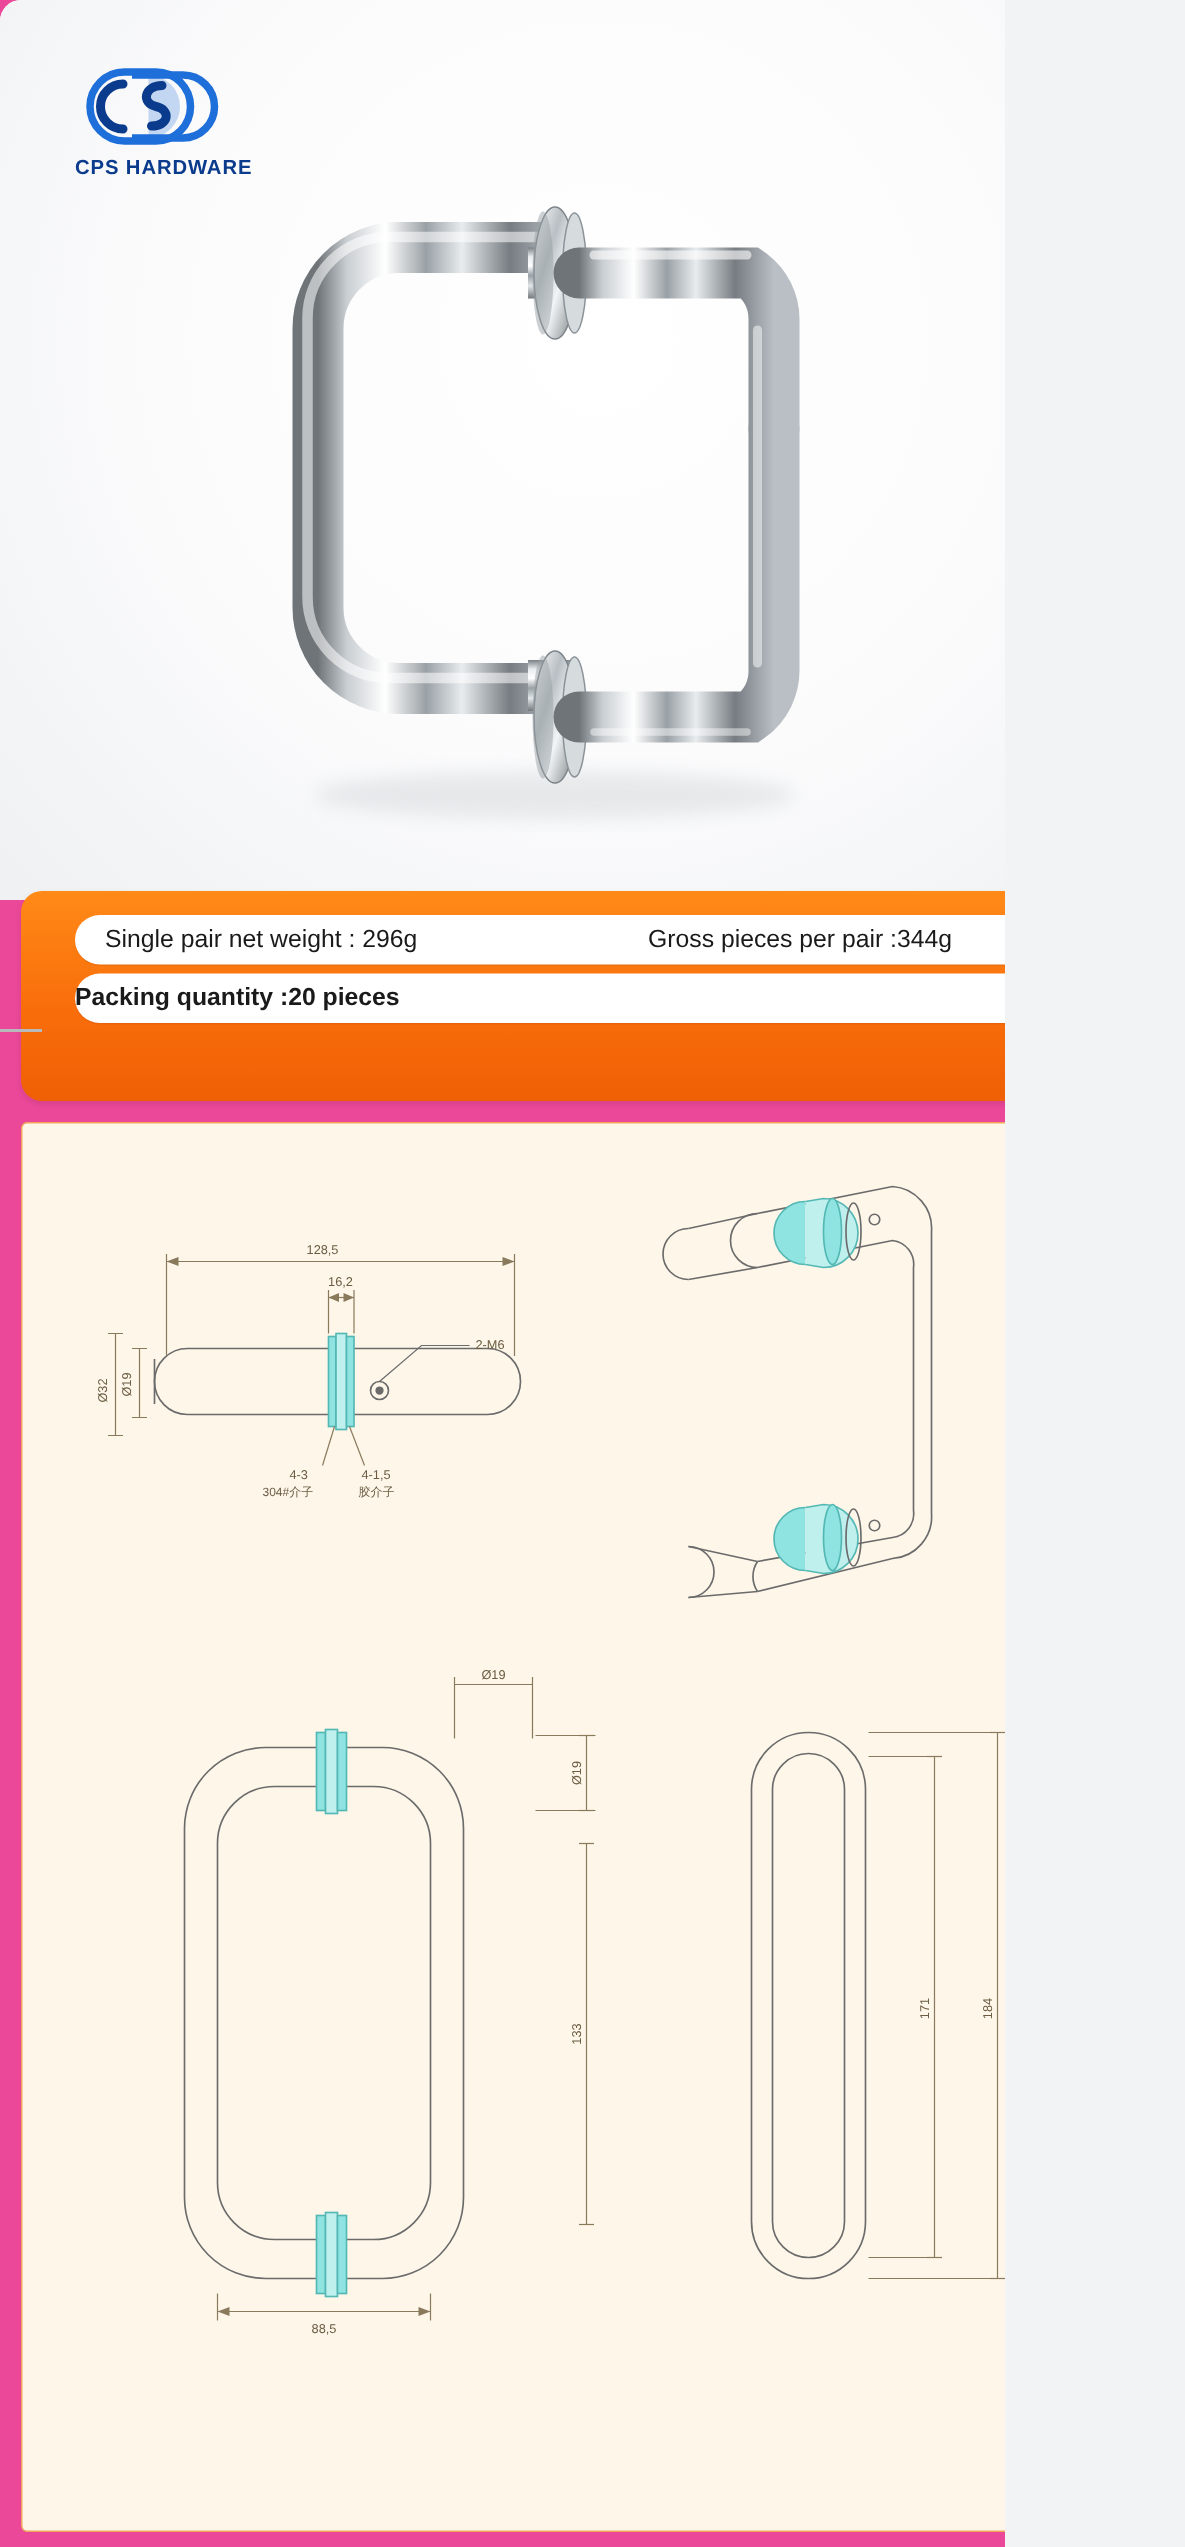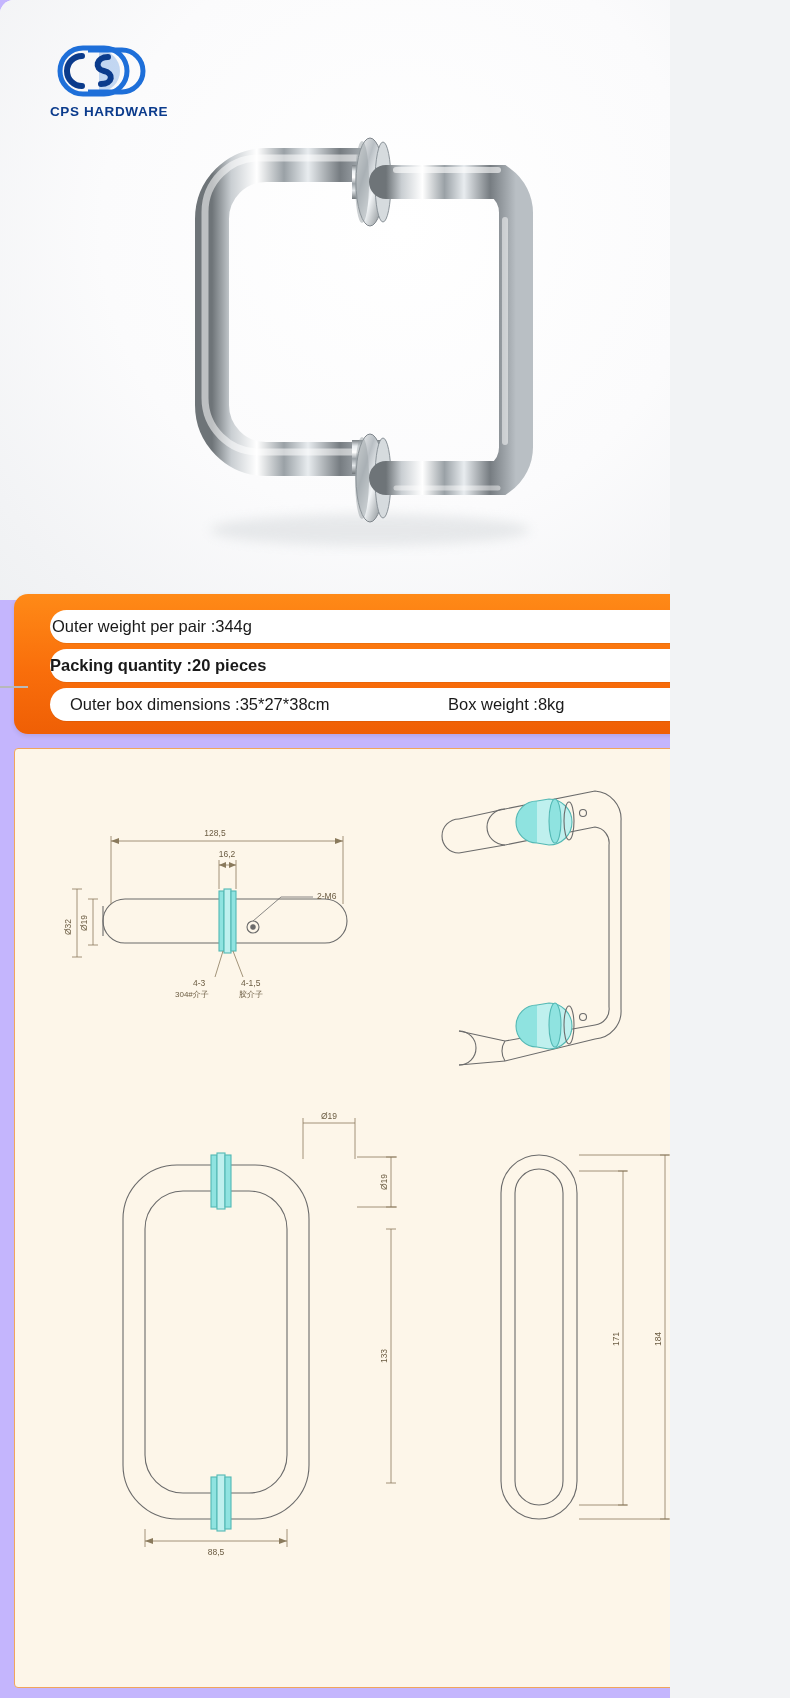--- a/index.html
+++ b/index.html
@@ -7,21 +7,21 @@
     width:790px;
     background:#f2f3f5;
     font-family:"Liberation Sans", sans-serif;
     -webkit-font-smoothing:antialiased;
   }
   .page{
     position:relative;
     width:670px;
     height:1698px;
     overflow:hidden;
-    background:#c4b5fd;
+    background:#ec4899;
   }
 
   
   .photo-panel{
     position:absolute;
     left:0; top:0;
     width:790px; height:600px;
     background:#ffffff;
     border-top-left-radius:14px;
     border-top-right-radius:14px;
@@ -218,31 +218,28 @@
         <path d="M396 398 L498 398" stroke="#ffffff" stroke-width="5" opacity=".45" stroke-linecap="round"></path>
         <path d="M505 130 L505 352" stroke="#ffffff" stroke-width="6" opacity=".5" stroke-linecap="round"></path>
       </svg>
     </div>
   </div>
 
   <div class="spec-band">
     <div class="spec-rows">
 
       <div class="spec-row r1">
-        <div class="spec-cell right">Outer weight per pair :344g</div>
+        <div class="spec-cell left">Single pair net weight : 296g</div>
+        <div class="spec-cell right">Gross pieces per pair :344g</div>
       </div>
 
       <div class="spec-row r2">
         <div class="spec-cell right">Packing quantity :20 pieces</div>
       </div>
 
-      <div class="spec-row r3">
-        <div class="spec-cell left">Outer box dimensions :35*27*38cm</div>
-        <div class="spec-cell right">Box weight :8kg</div>
-      </div>
 
     </div>
   </div>
 
   <div class="tech-panel">
     <svg class="tech-svg" width="762" height="938" viewBox="0 0 762 938">
       <g stroke="#6b6b6b" fill="none" stroke-width="1.1">
 
         <g transform="translate(60,60)">
 

